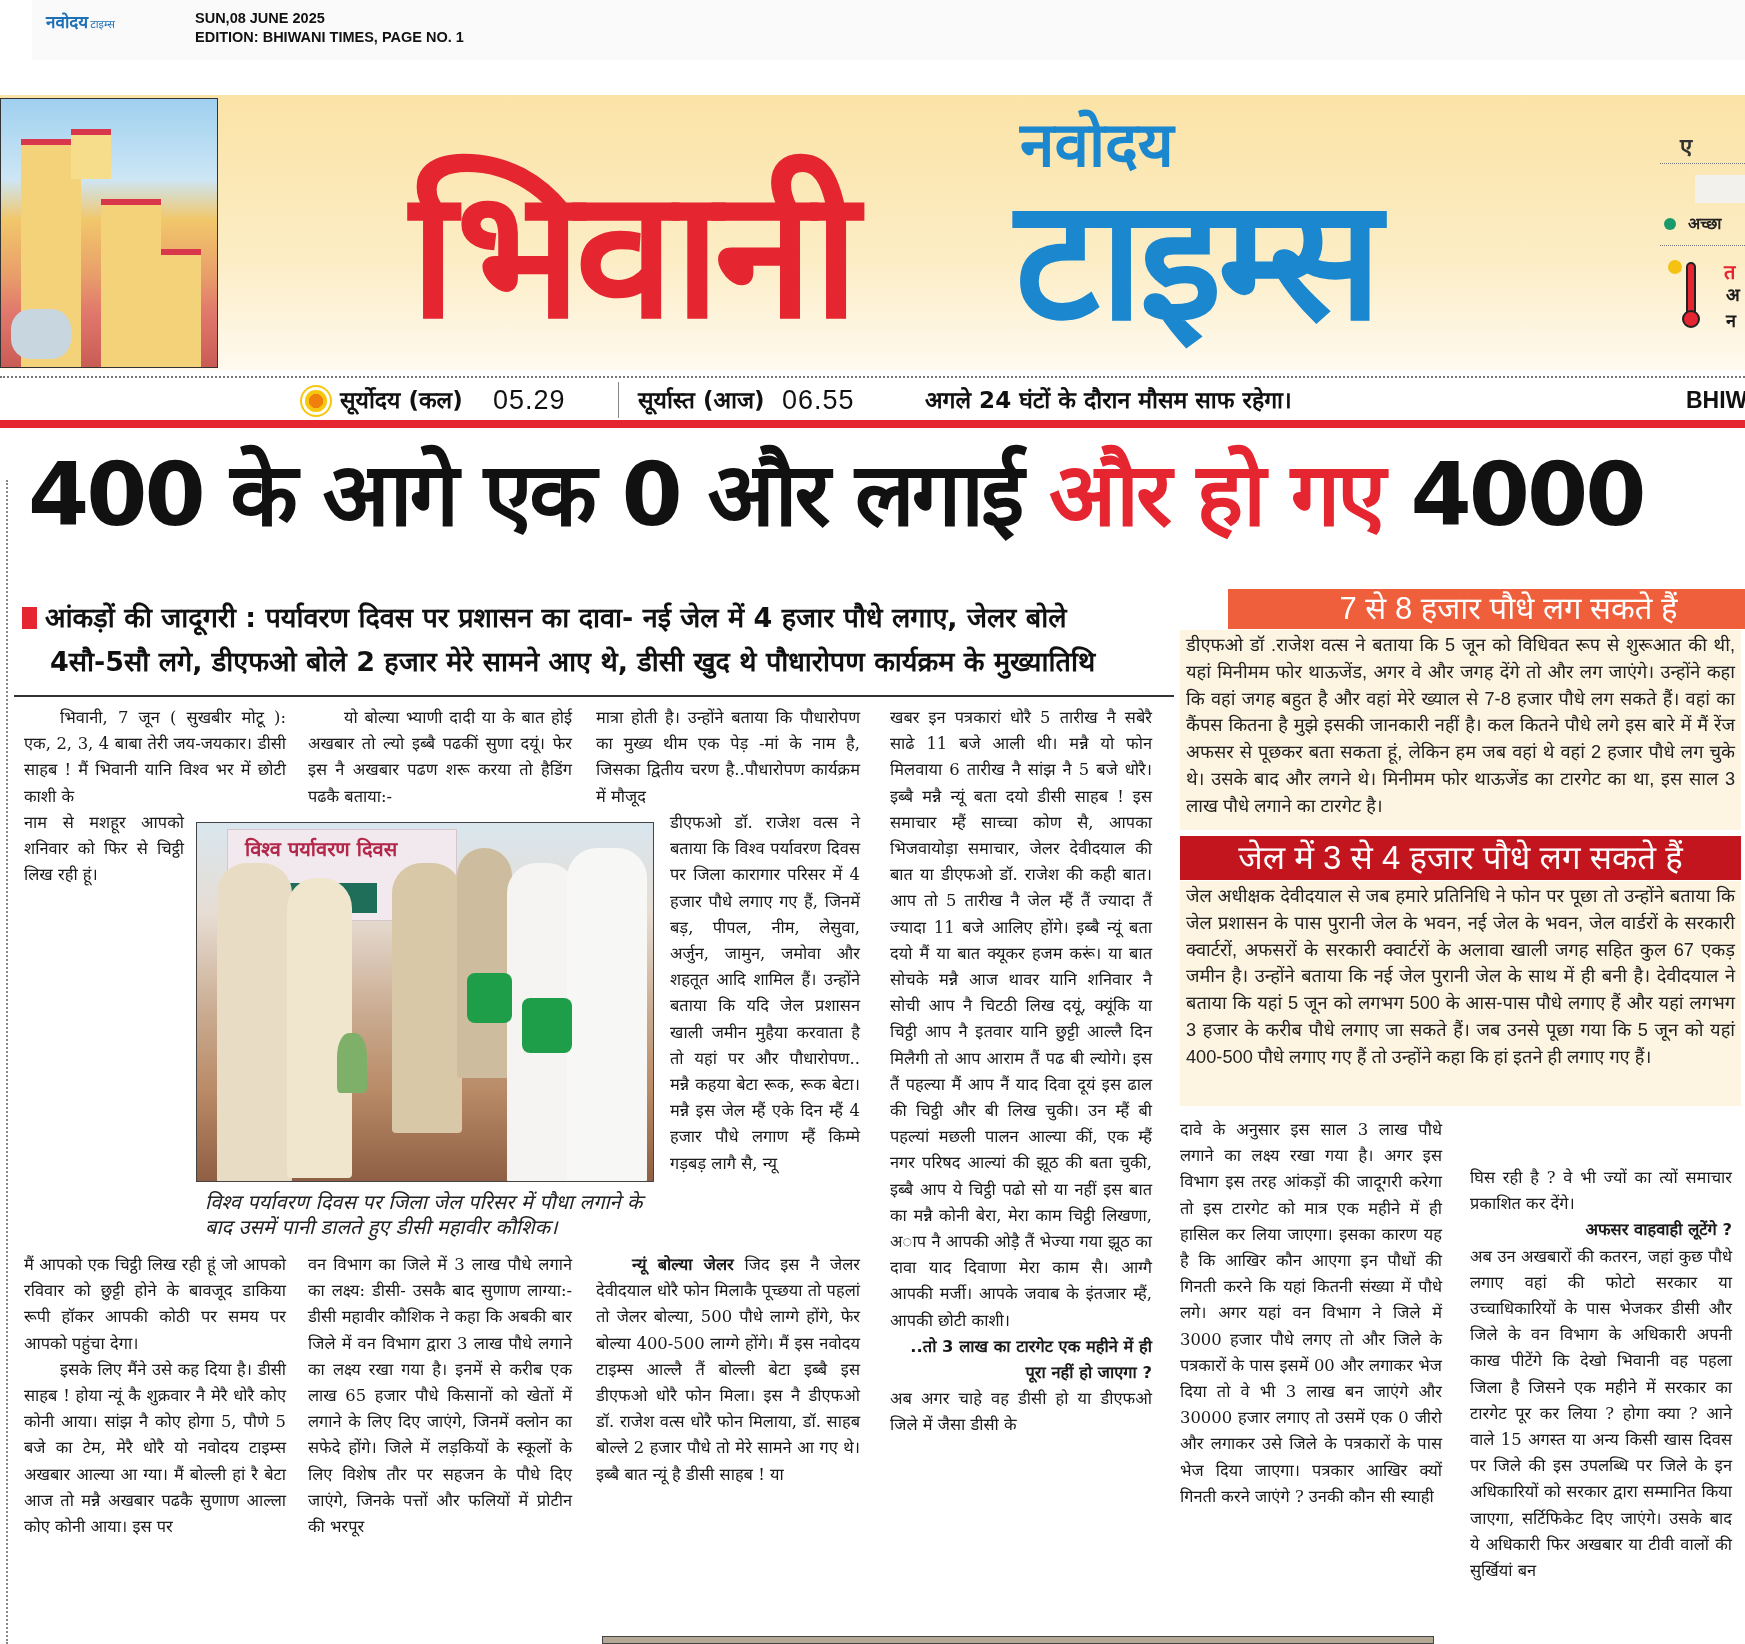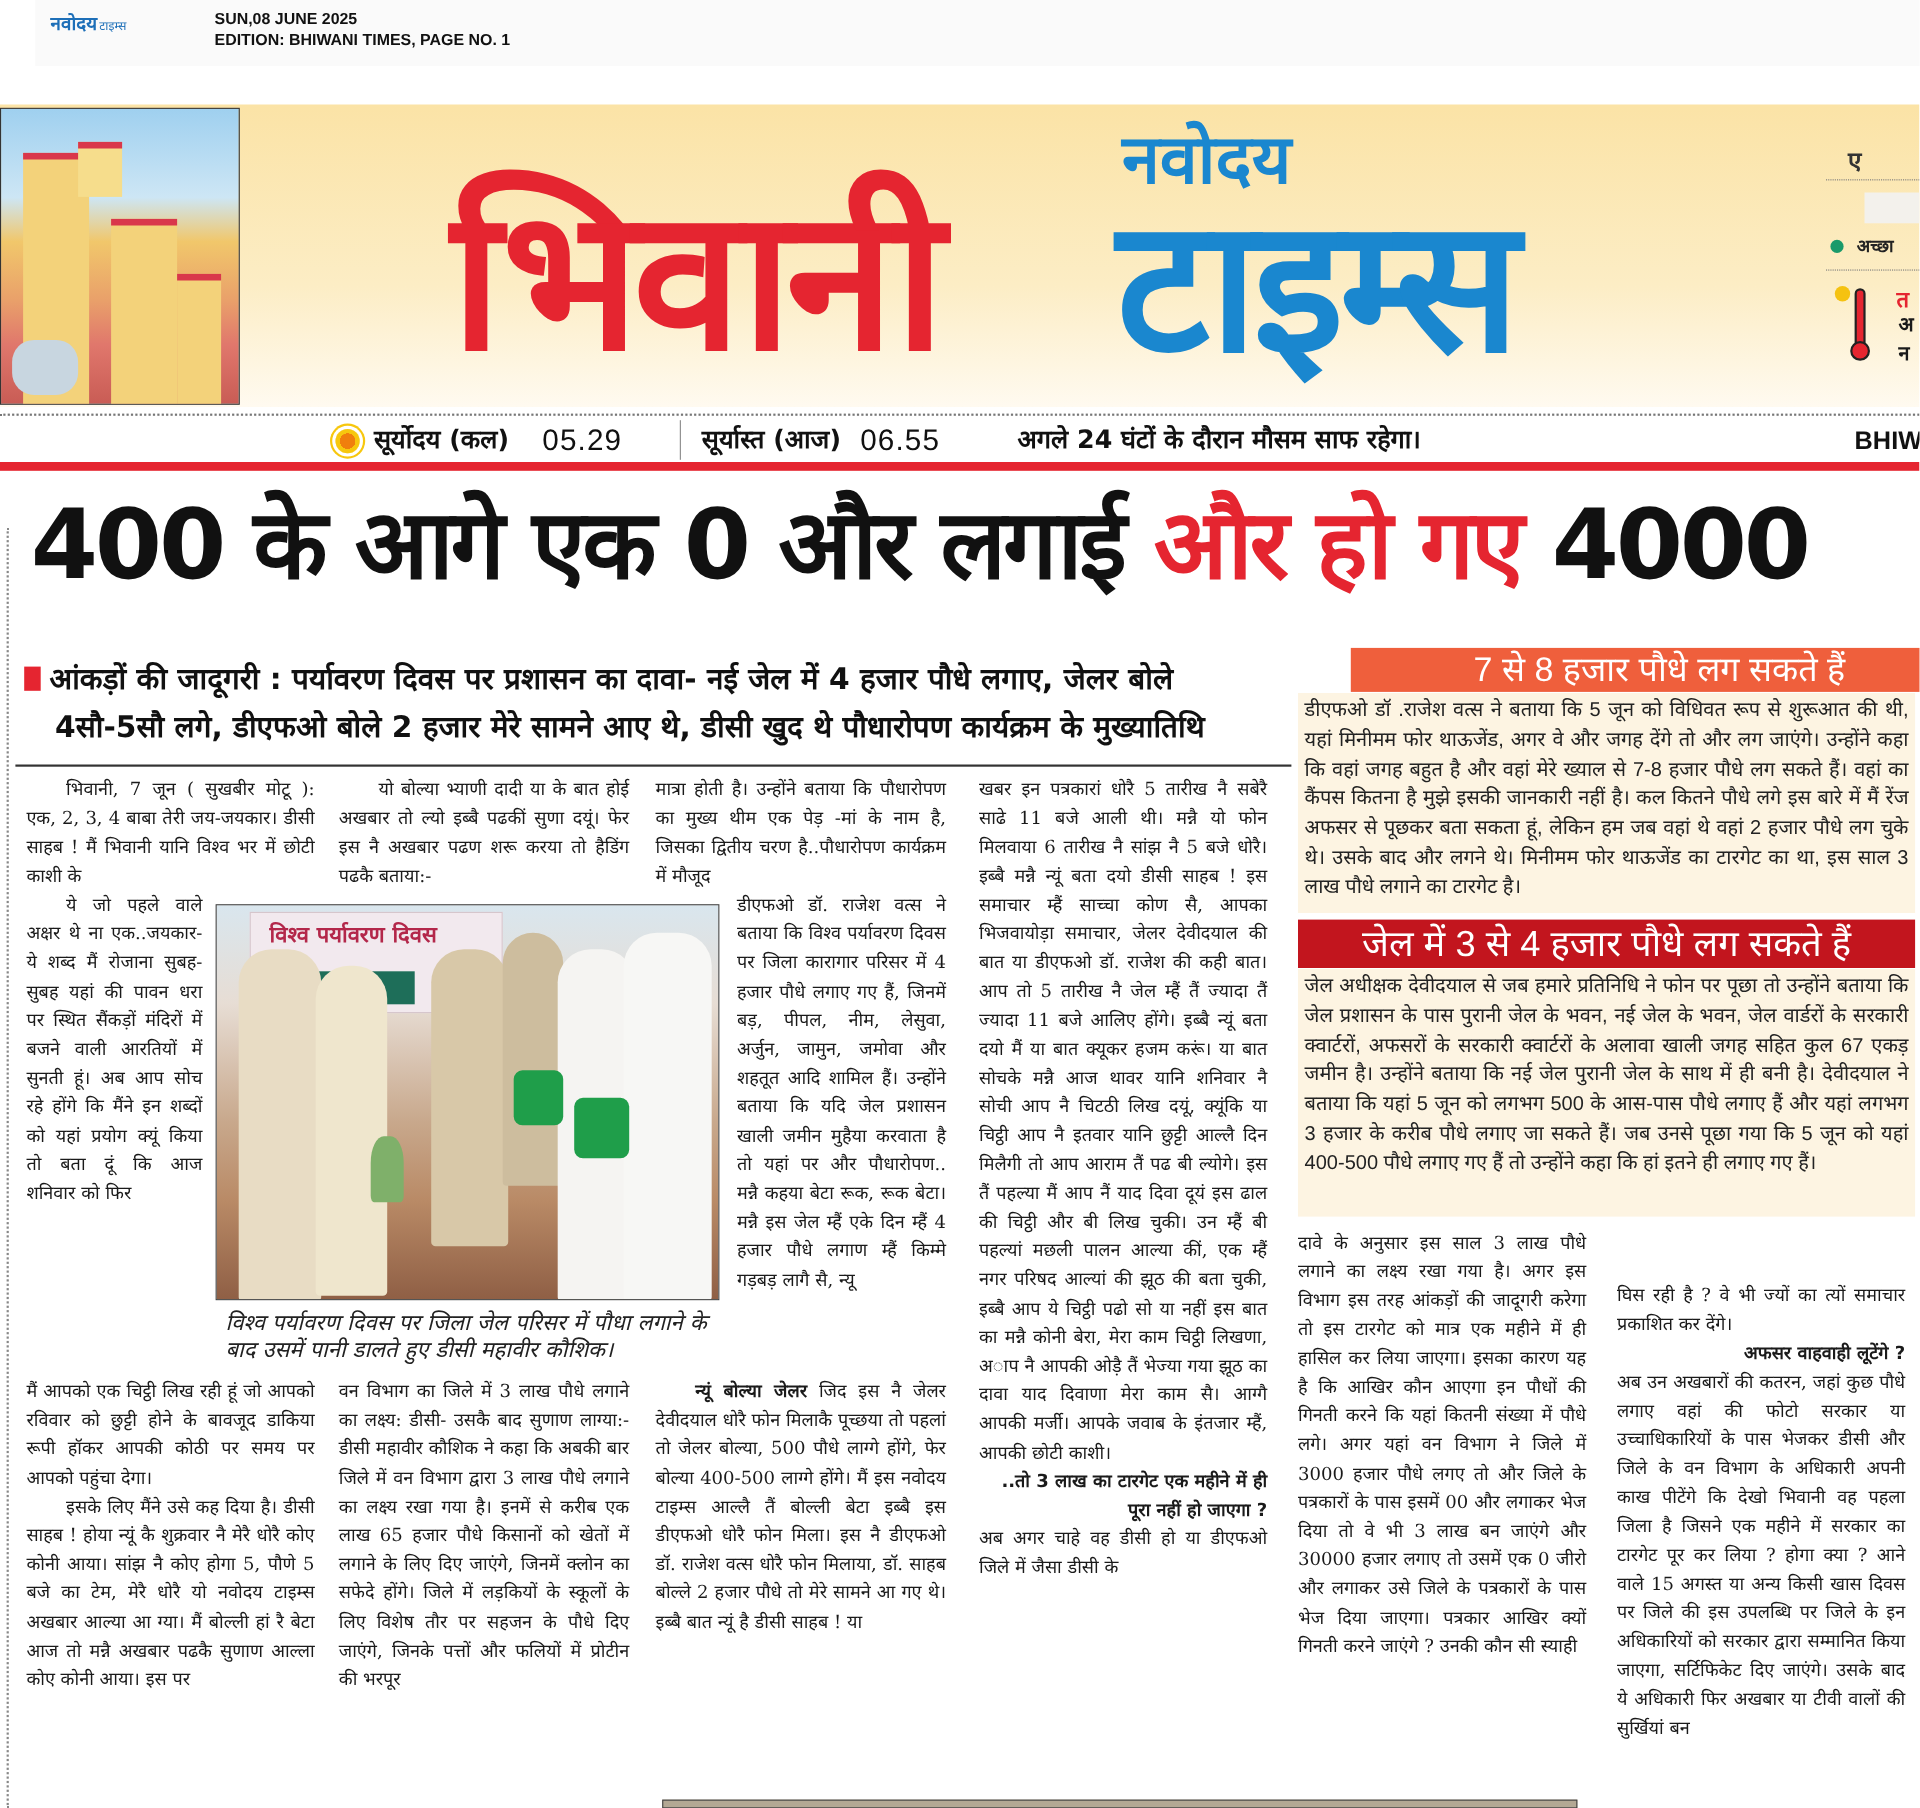--- a/index.html
+++ b/index.html
@@ -137,21 +137,21 @@
 <div class="deck">
   <div><span class="mark"></span><span>आंकड़ों की जादूगरी : पर्यावरण दिवस पर प्रशासन का दावा- नई जेल में 4 हजार पौधे लगाए, जेलर बोले</span></div>
   <div style="padding-left:28px;">4सौ-5सौ लगे, डीएफओ बोले 2 हजार मेरे सामने आए थे, डीसी खुद थे पौधारोपण कार्यक्रम के मुख्यातिथि</div>
 </div>
 <div class="deck-rule"></div>
 
 <div class="col" style="left:24px;top:705px;width:262px;">
   <p>भिवानी, 7 जून ( सुखबीर मोटू ): एक, 2, 3, 4 बाबा तेरी जय-जयकार। डीसी साहब ! मैं भिवानी यानि विश्व भर में छोटी काशी के</p>
 </div>
 <div class="col" style="left:24px;top:810px;width:160px;">
-  <p>ये जो पहले वाले अक्षर थे ना एक..जयकार- ये शब्द मैं रोजाना सुबह-सुबह यहां की पावन धरा पर स्थित सैंकड़ों मंदिरों में बजने वाली आरतियों में सुनती हूं। अब आप सोच रहे होंगे कि मैंने इन शब्दों को यहां प्रयोग क्यूं किया तो बता दूं कि आज शनिवार को फिर</p>
+  <p class="noindent">नाम से मशहूर आपको शनिवार को फिर से चिट्ठी लिख रही हूं।</p>
 </div>
 <div class="col" style="left:24px;top:1252px;width:262px;">
   <p class="noindent">मैं आपको एक चिट्ठी लिख रही हूं जो आपको रविवार को छुट्टी होने के बावजूद डाकिया रूपी हॉकर आपकी कोठी पर समय पर आपको पहुंचा देगा।</p>
   <p>इसके लिए मैंने उसे कह दिया है। डीसी साहब ! होया न्यूं कै शुक्रवार नै मेरै धोरै कोए कोनी आया। सांझ नै कोए होगा 5, पौणे 5 बजे का टेम, मेरै धोरै यो नवोदय टाइम्स अखबार आल्या आ ग्या। मैं बोल्ली हां रै बेटा आज तो मन्नै अखबार पढकै सुणाण आल्ला कोए कोनी आया। इस पर</p>
 </div>
 
 <div class="col" style="left:308px;top:705px;width:264px;">
   <p>यो बोल्या भ्याणी दादी या के बात होई अखबार तो ल्यो इब्बै पढकीं सुणा दयूं। फेर इस नै अखबार पढण शरू करया तो हैडिंग पढकै बताया:-</p>
 </div>
 <div class="col" style="left:308px;top:1252px;width:264px;">

